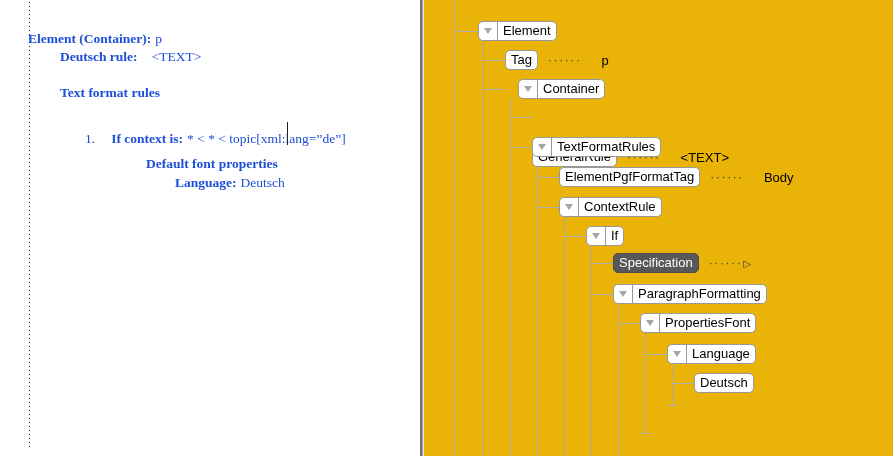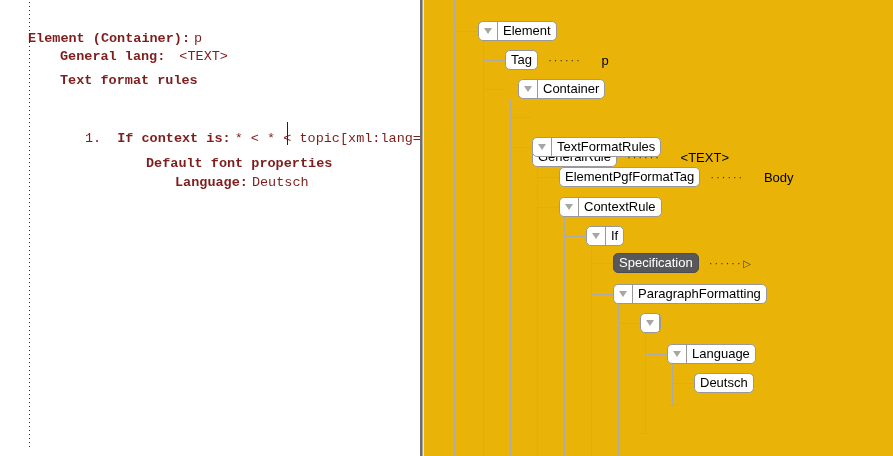--- a/index.html
+++ b/index.html
@@ -11,27 +11,27 @@
     overflow: hidden;
     font-family: "Liberation Sans", sans-serif;
   }
   
   .doc-pane { position:absolute; left:0; top:0; width:420px; height:456px; background:#fff; }
   .frame-border {
     position:absolute; left:29px; top:2px; width:1px; height:448px;
     background: repeating-linear-gradient(to bottom, #2b2b2b 0 1px, transparent 1px 4px);
   }
   .para {
-    position:absolute; white-space:nowrap; color:#7f1d1d;
-    font-family:Liberation Mono, monospace; font-size:13.5px; line-height:15px;
+    position:absolute; white-space:nowrap; color:#1d4ed8;
+    font-family:Liberation Serif, serif; font-size:13.5px; line-height:15px;
   }
   .para .b { font-weight:bold; }
   .p1 { left:28px;  top:31px;  }
   .p2 { left:60px;  top:49px;  }
-  .p3 { left:60px;  top:73px;text-align:right;  }
+  .p3 { left:60px;  top:85px;text-align:right;  }
   .p4 { left:88px;  top:102px; }
   .p5 { left:85px;  top:131px; }
   .p6 { left:146px; top:156px; }
   .p7 { left:175px; top:175px; }
   .gap-sm { margin-left:4px; }
   .gap-md { margin-left:14px; }
   .gap-num { margin-left:16px; }
   .cursor { position:absolute; left:287px; top:122px; width:1px; height:23px; background:#222; }
   
   .divider {
@@ -73,21 +73,21 @@
 <div class="screen">
 
   <div class="doc-pane">
     <div class="frame-border"></div>
 
     <div class="para p1">
       <span class="b">Element (Container):</span><span class="gap-sm">p</span>
     </div>
 
     <div class="para p2">
-      <span class="b">General lang:</span><span class="gap-md">&lt;TEXT&gt;</span>
+      <span class="b">Deutsch rule:</span><span class="gap-md">&lt;TEXT&gt;</span>
     </div>
 
     <div class="para p3">
       <span class="b">Text format rules</span>
     </div>
 
 
     <div class="para p5">
       <span>1.</span><span class="b gap-num">If context is:</span><span class="gap-sm">* &lt; * &lt; topic[xml:lang=”de”]</span>
     </div>
@@ -203,20 +203,21 @@
             </div>
             <div class="label-cell">ParagraphFormatting</div>
           </div>
         </div>
         <div class="hline" style="left: 194px; top: 323px; width: 22px; background: rgb(171, 171, 171);"></div>
         <div class="row" style="left: 216px; top: 313px;">
           <div class="pill">
             <div class="tri-cell">
               <div class="tri"></div>
             </div>
+            <div class="label-cell">PropertiesFont</div>
           </div>
         </div>
         <div class="hline" style="left: 221px; top: 354px; width: 22px; background: rgb(171, 171, 171);"></div>
         <div class="row" style="left: 243px; top: 344px;">
           <div class="pill">
             <div class="tri-cell">
               <div class="tri"></div>
             </div>
             <div class="label-cell">Language</div>
           </div>

